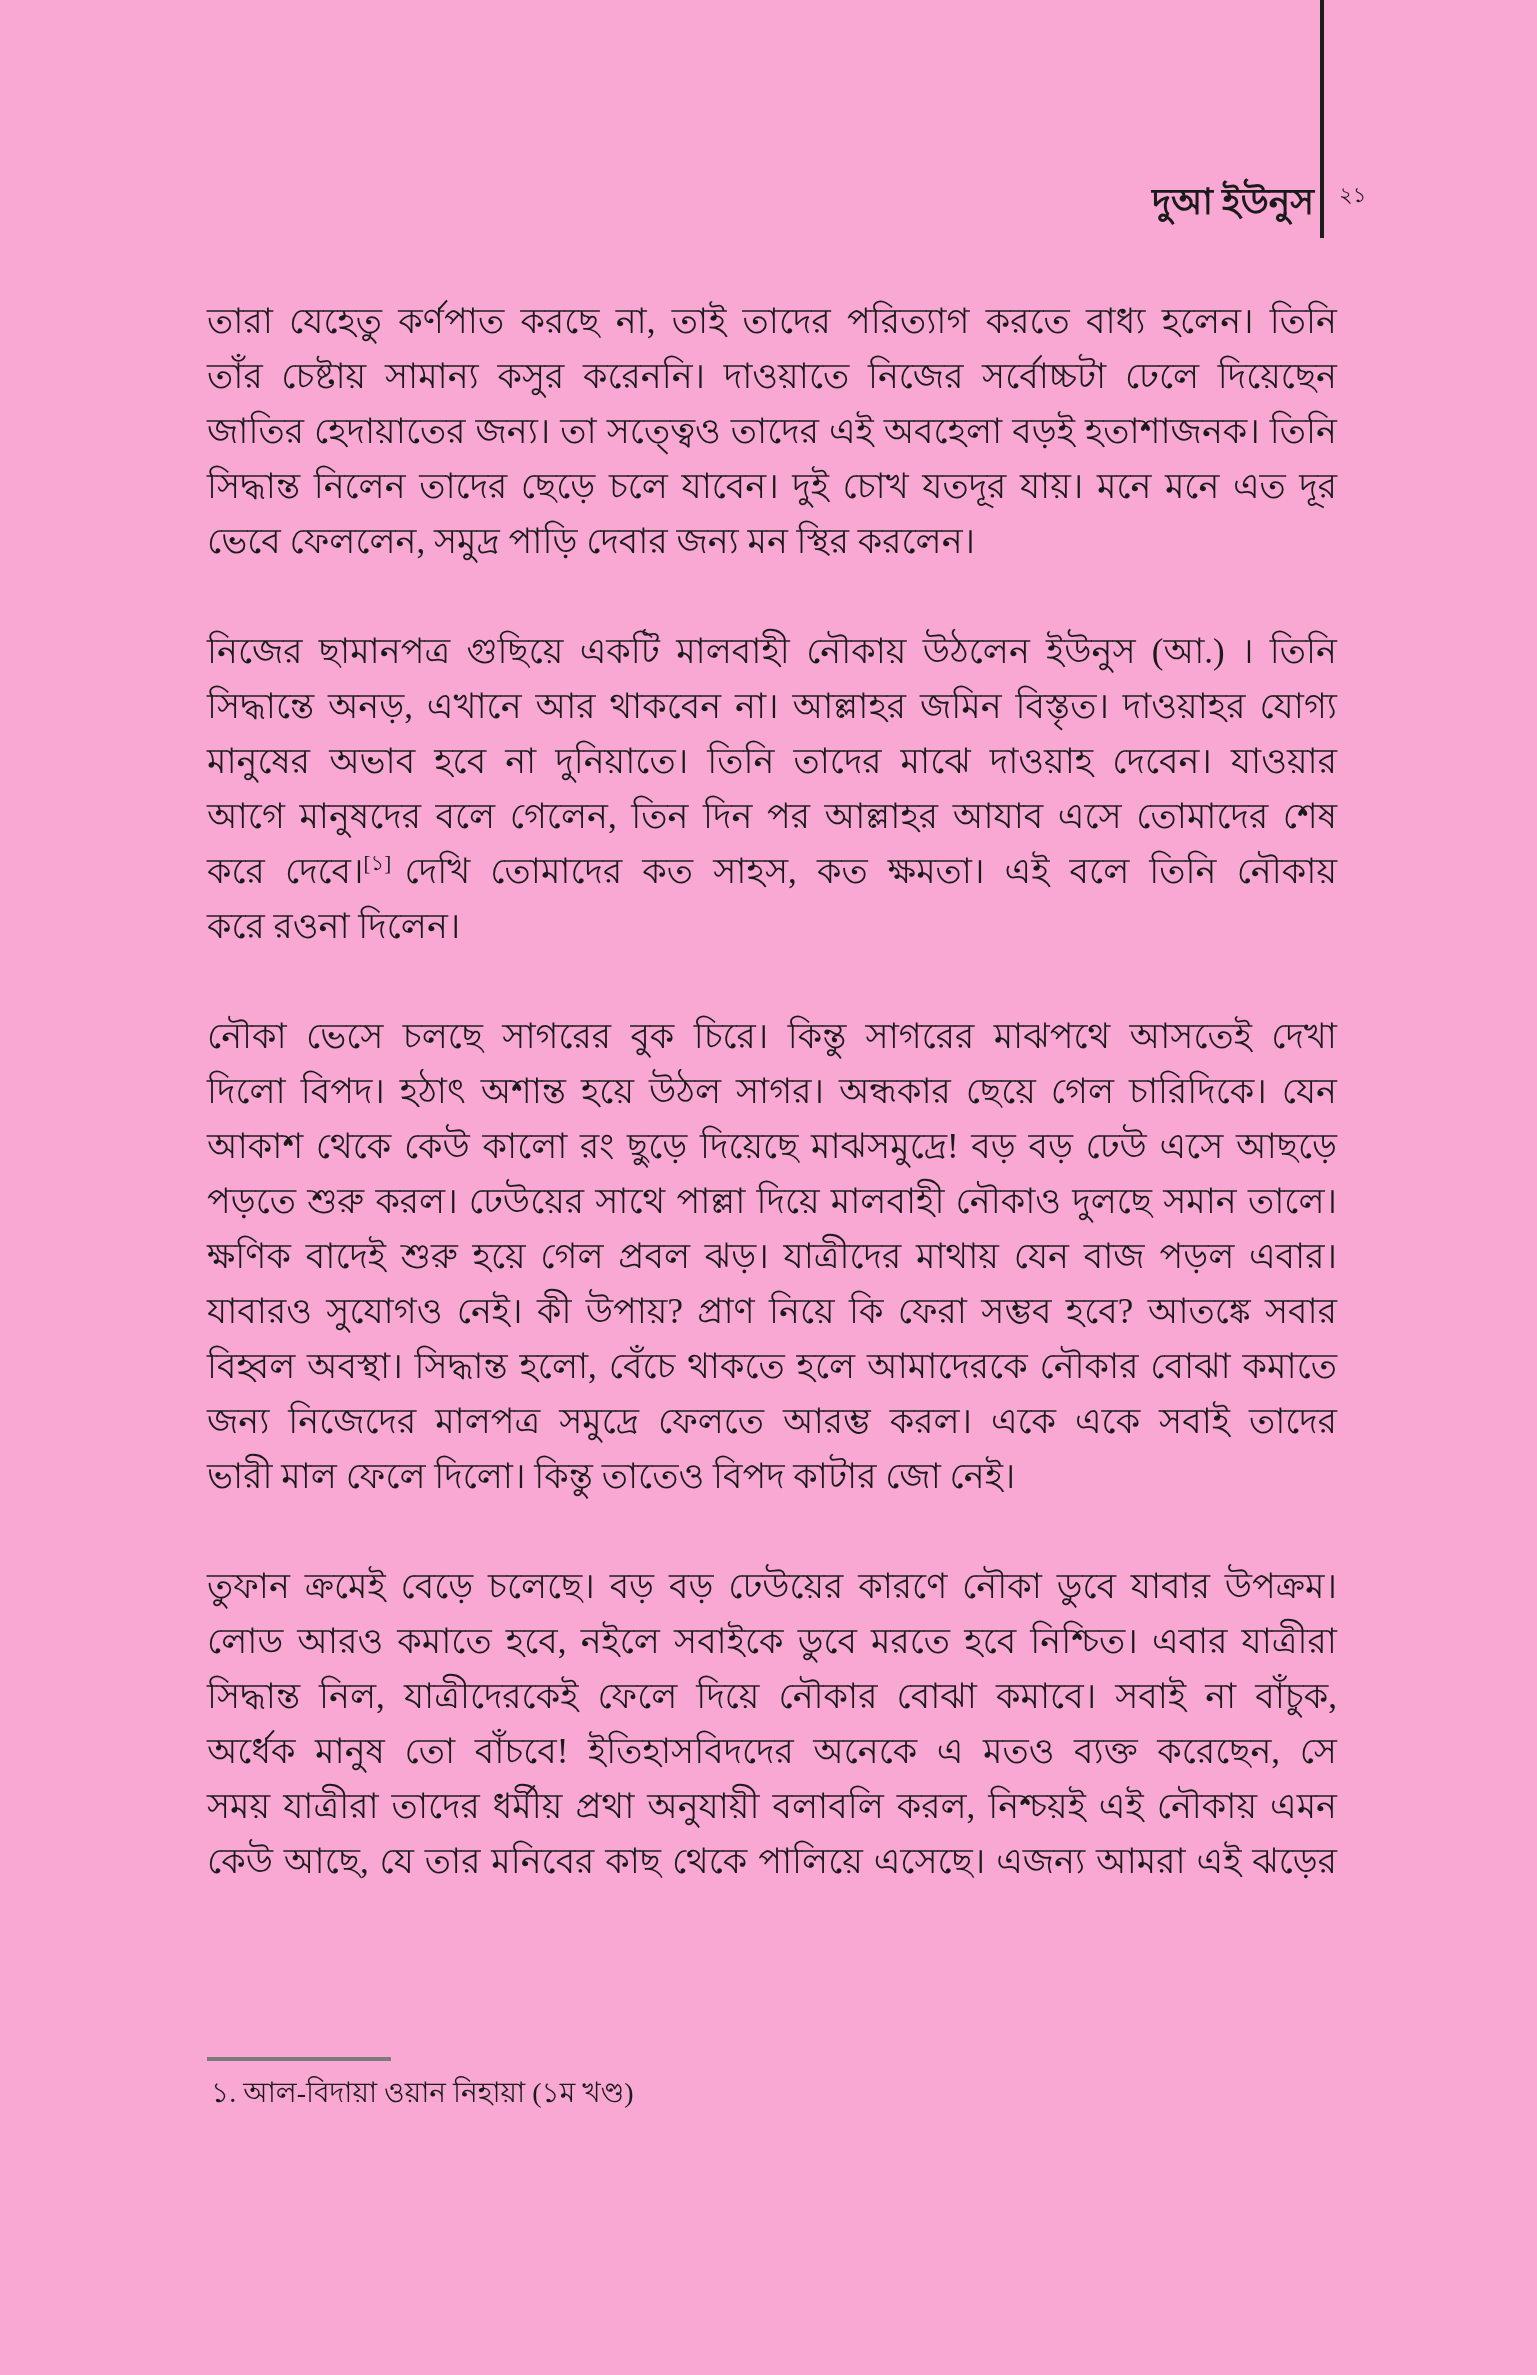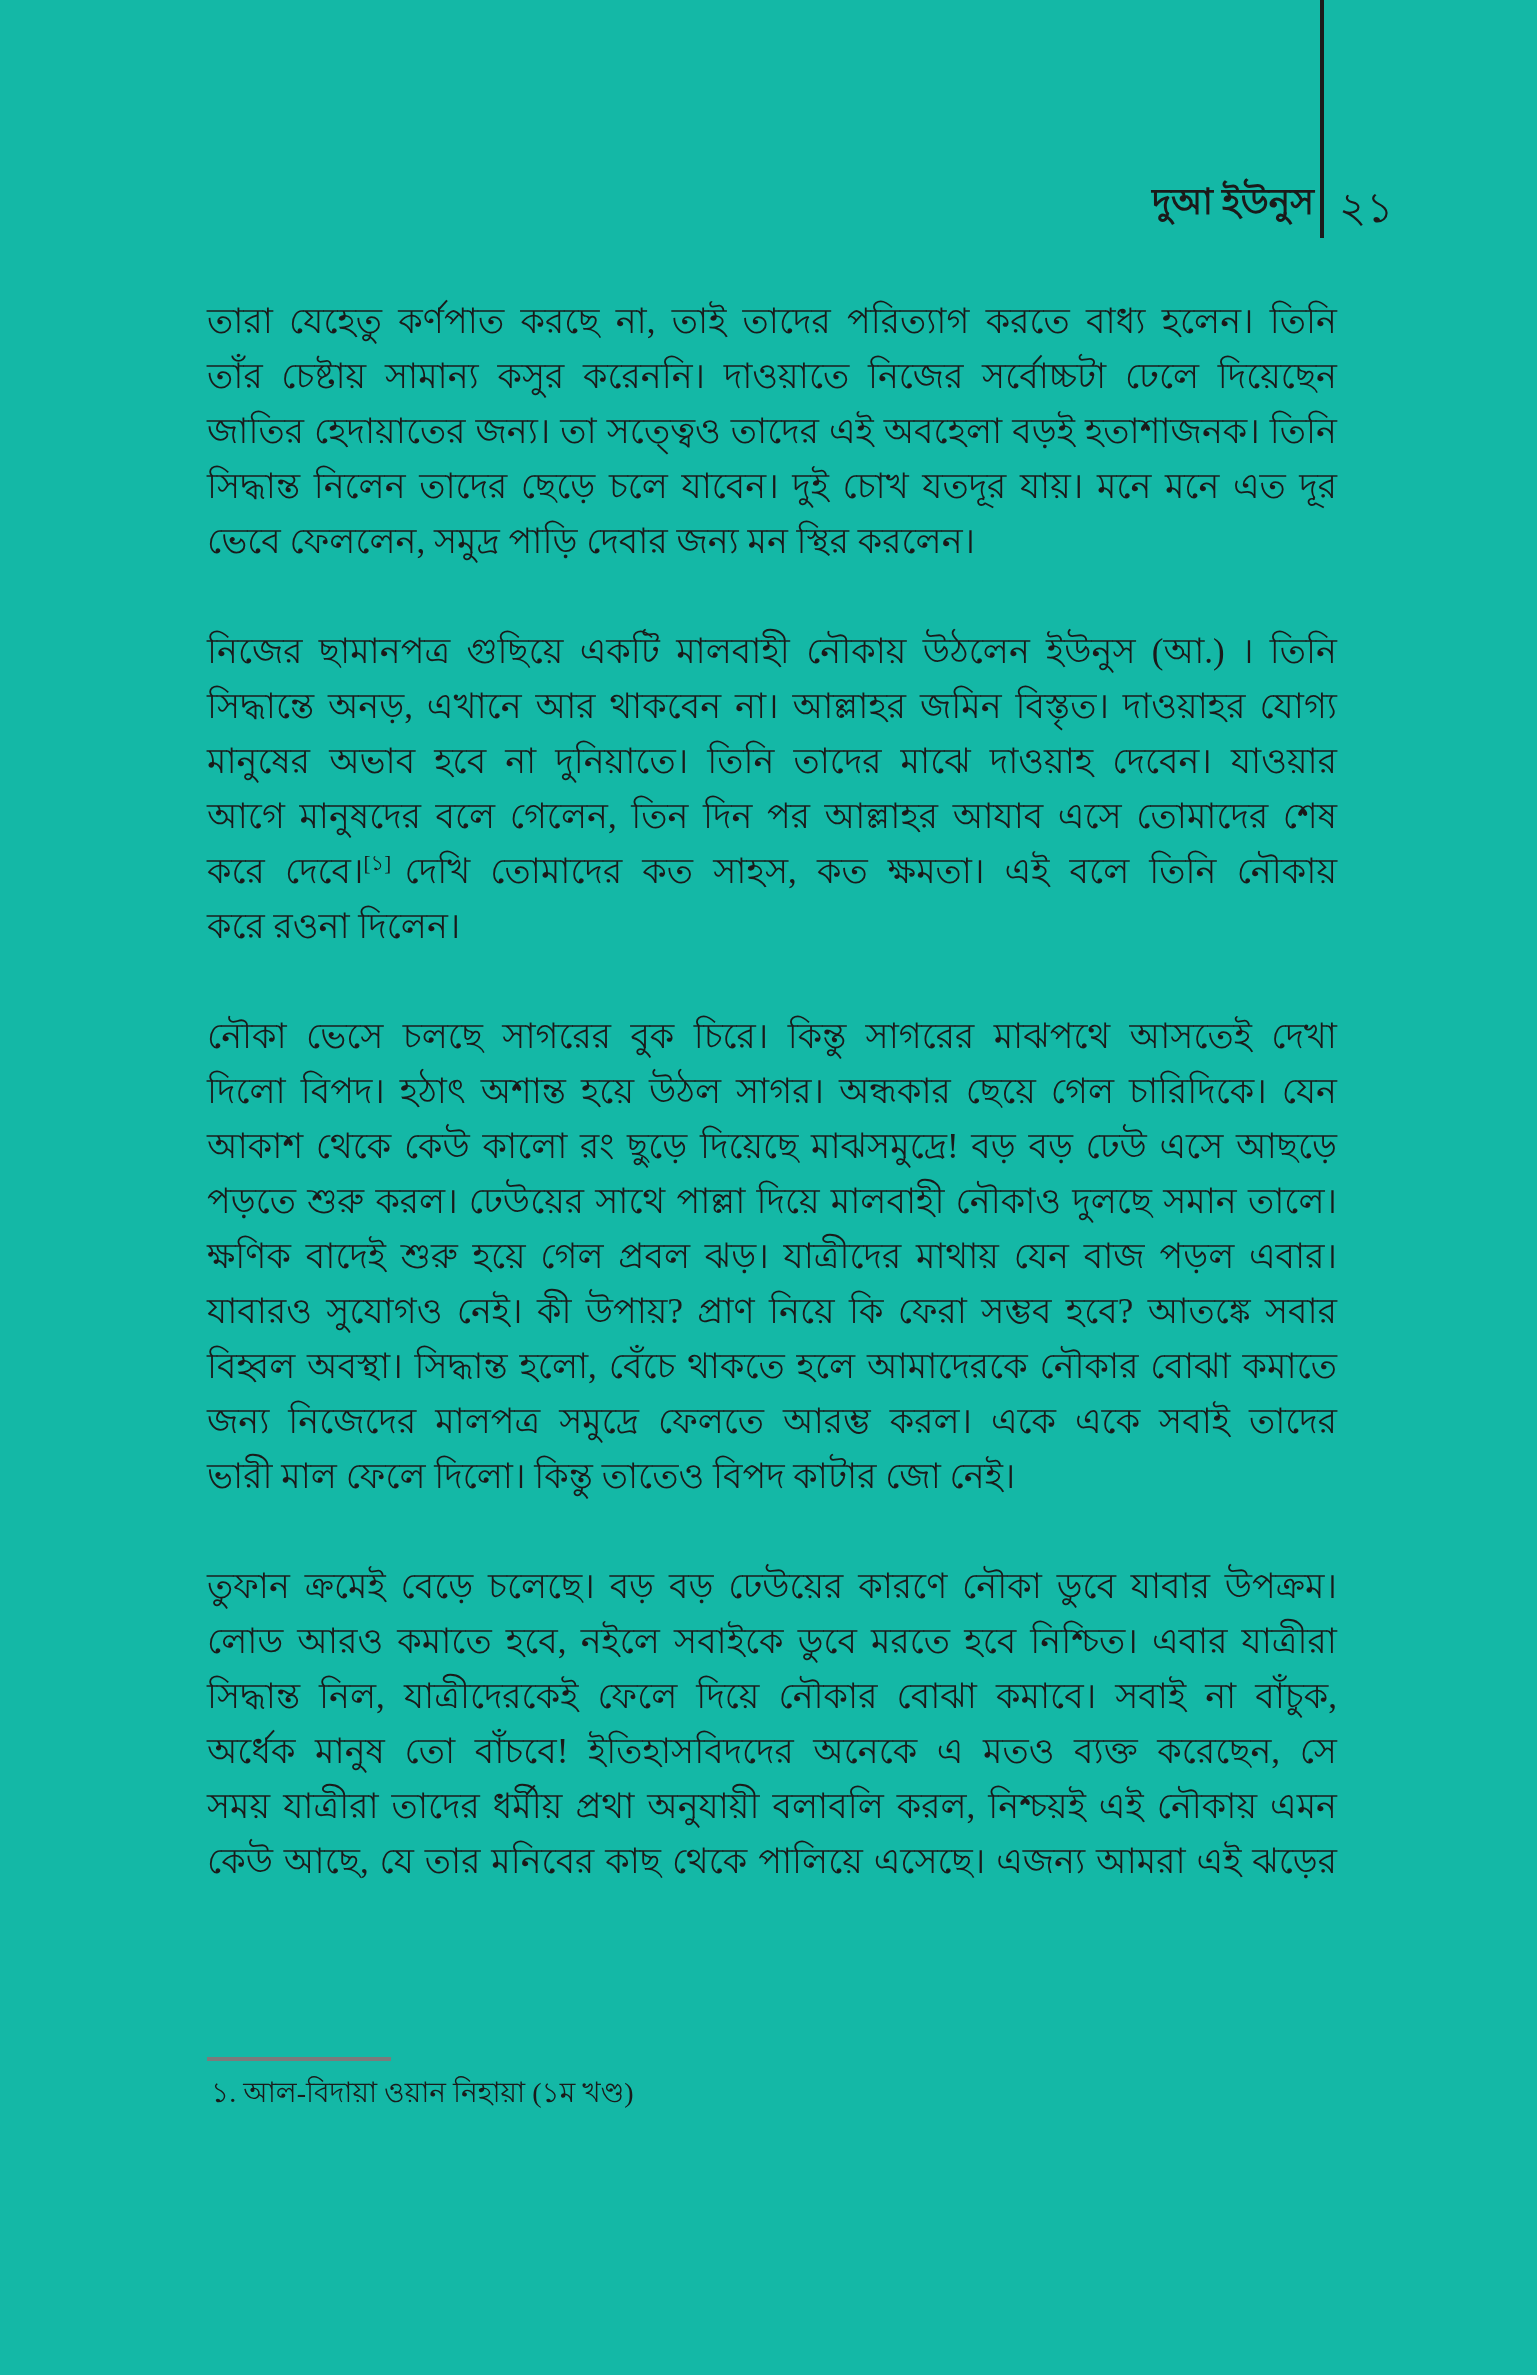--- a/index.html
+++ b/index.html
@@ -8,21 +8,21 @@
     width: 1537px;
     height: 2376px;
     position: relative;
     font-family: "Liberation Serif", "DejaVu Serif", serif;
     color: #1a1a1a;
     overflow: hidden;
   }
   .page {
     position: absolute;
     inset: 0;
-    background: #14b8a6;
+    background: #f9a8d4;
   }
   
   .header-rule {
     position: absolute;
     left: 1320px;
     top: 0;
     width: 3.8px;
     height: 238px;
     background: #1c1c1c;
   }
@@ -32,21 +32,21 @@
     right: 223px;
     font-size: 36px;
     font-weight: bold;
     white-space: nowrap;
     line-height: 1.2;
   }
   .page-number {
     position: absolute;
     left: 1339px;
     top: 183px;
-    font-size: 42px;
+    font-size: 21px;
     line-height: 1.2;
   }
   
   .body-text {
     position: absolute;
     left: 207px;
     top: 294px;
     width: 1130px;
     font-size: 35px;
     line-height: 55px;

